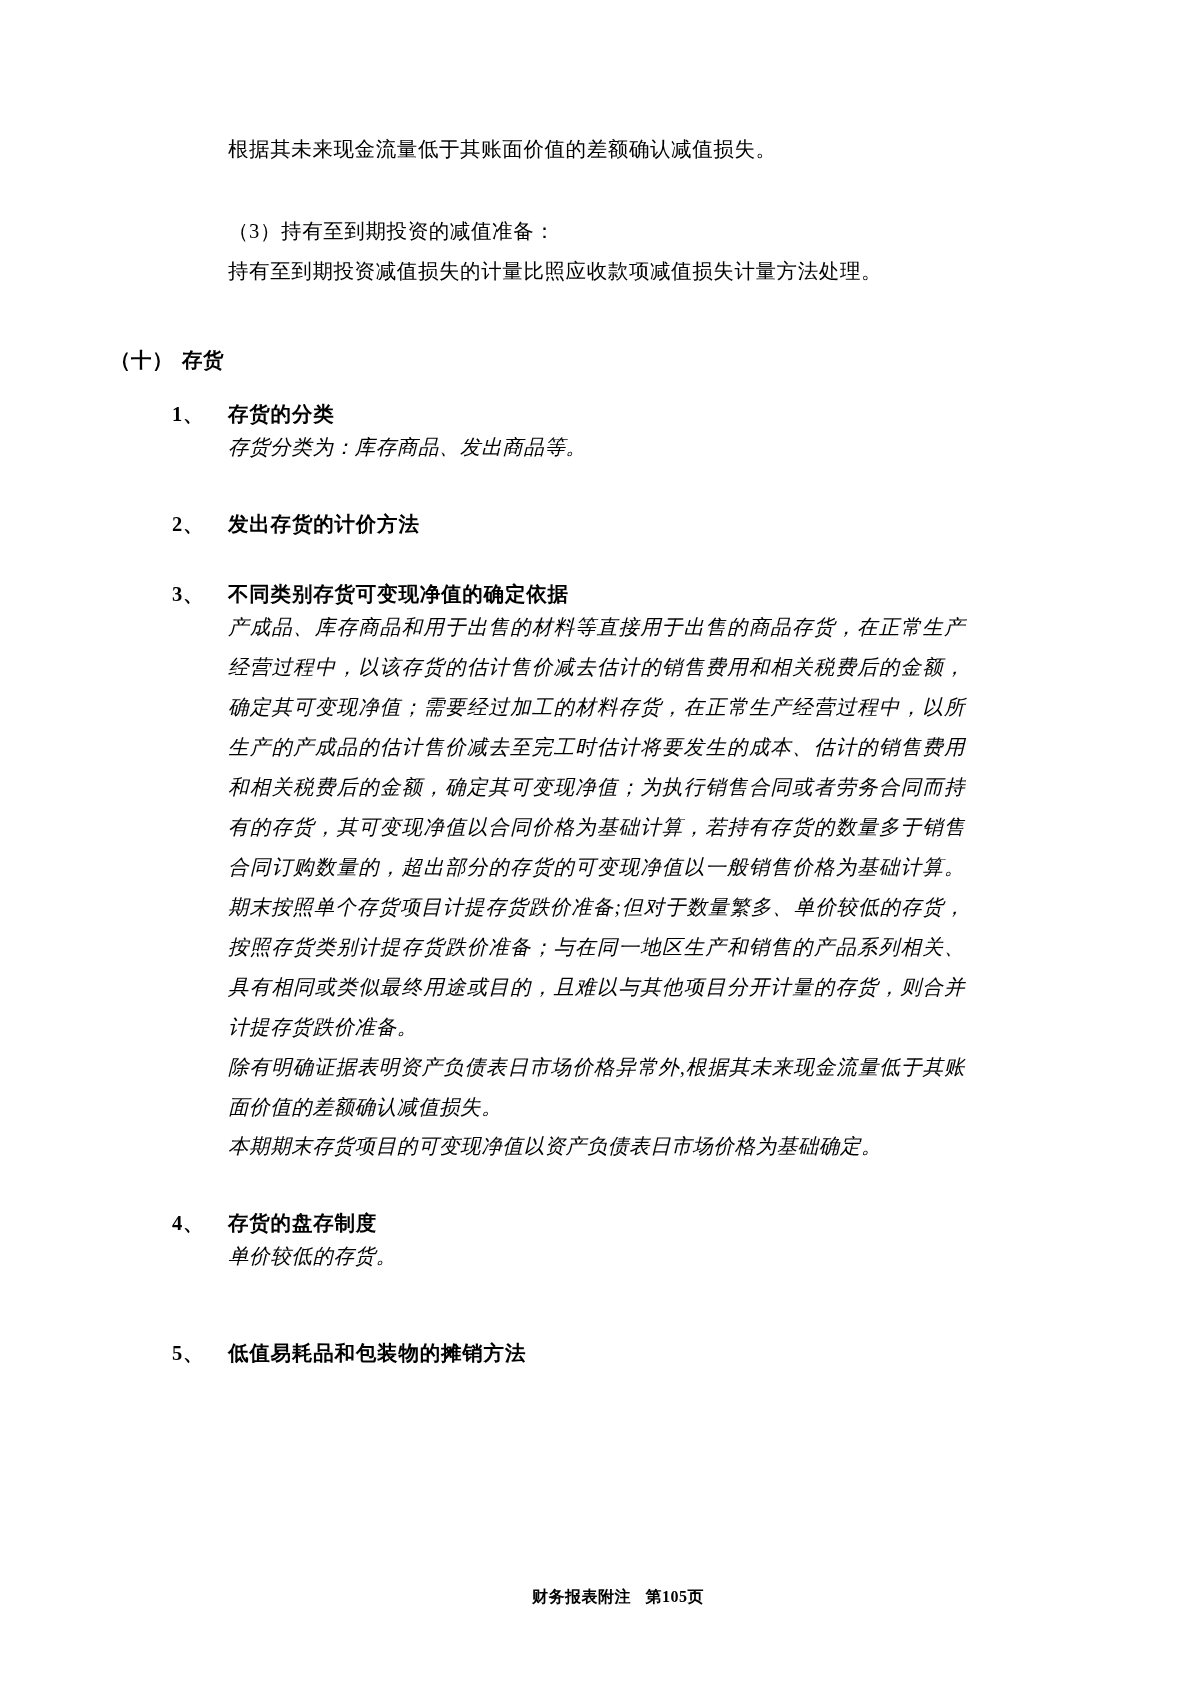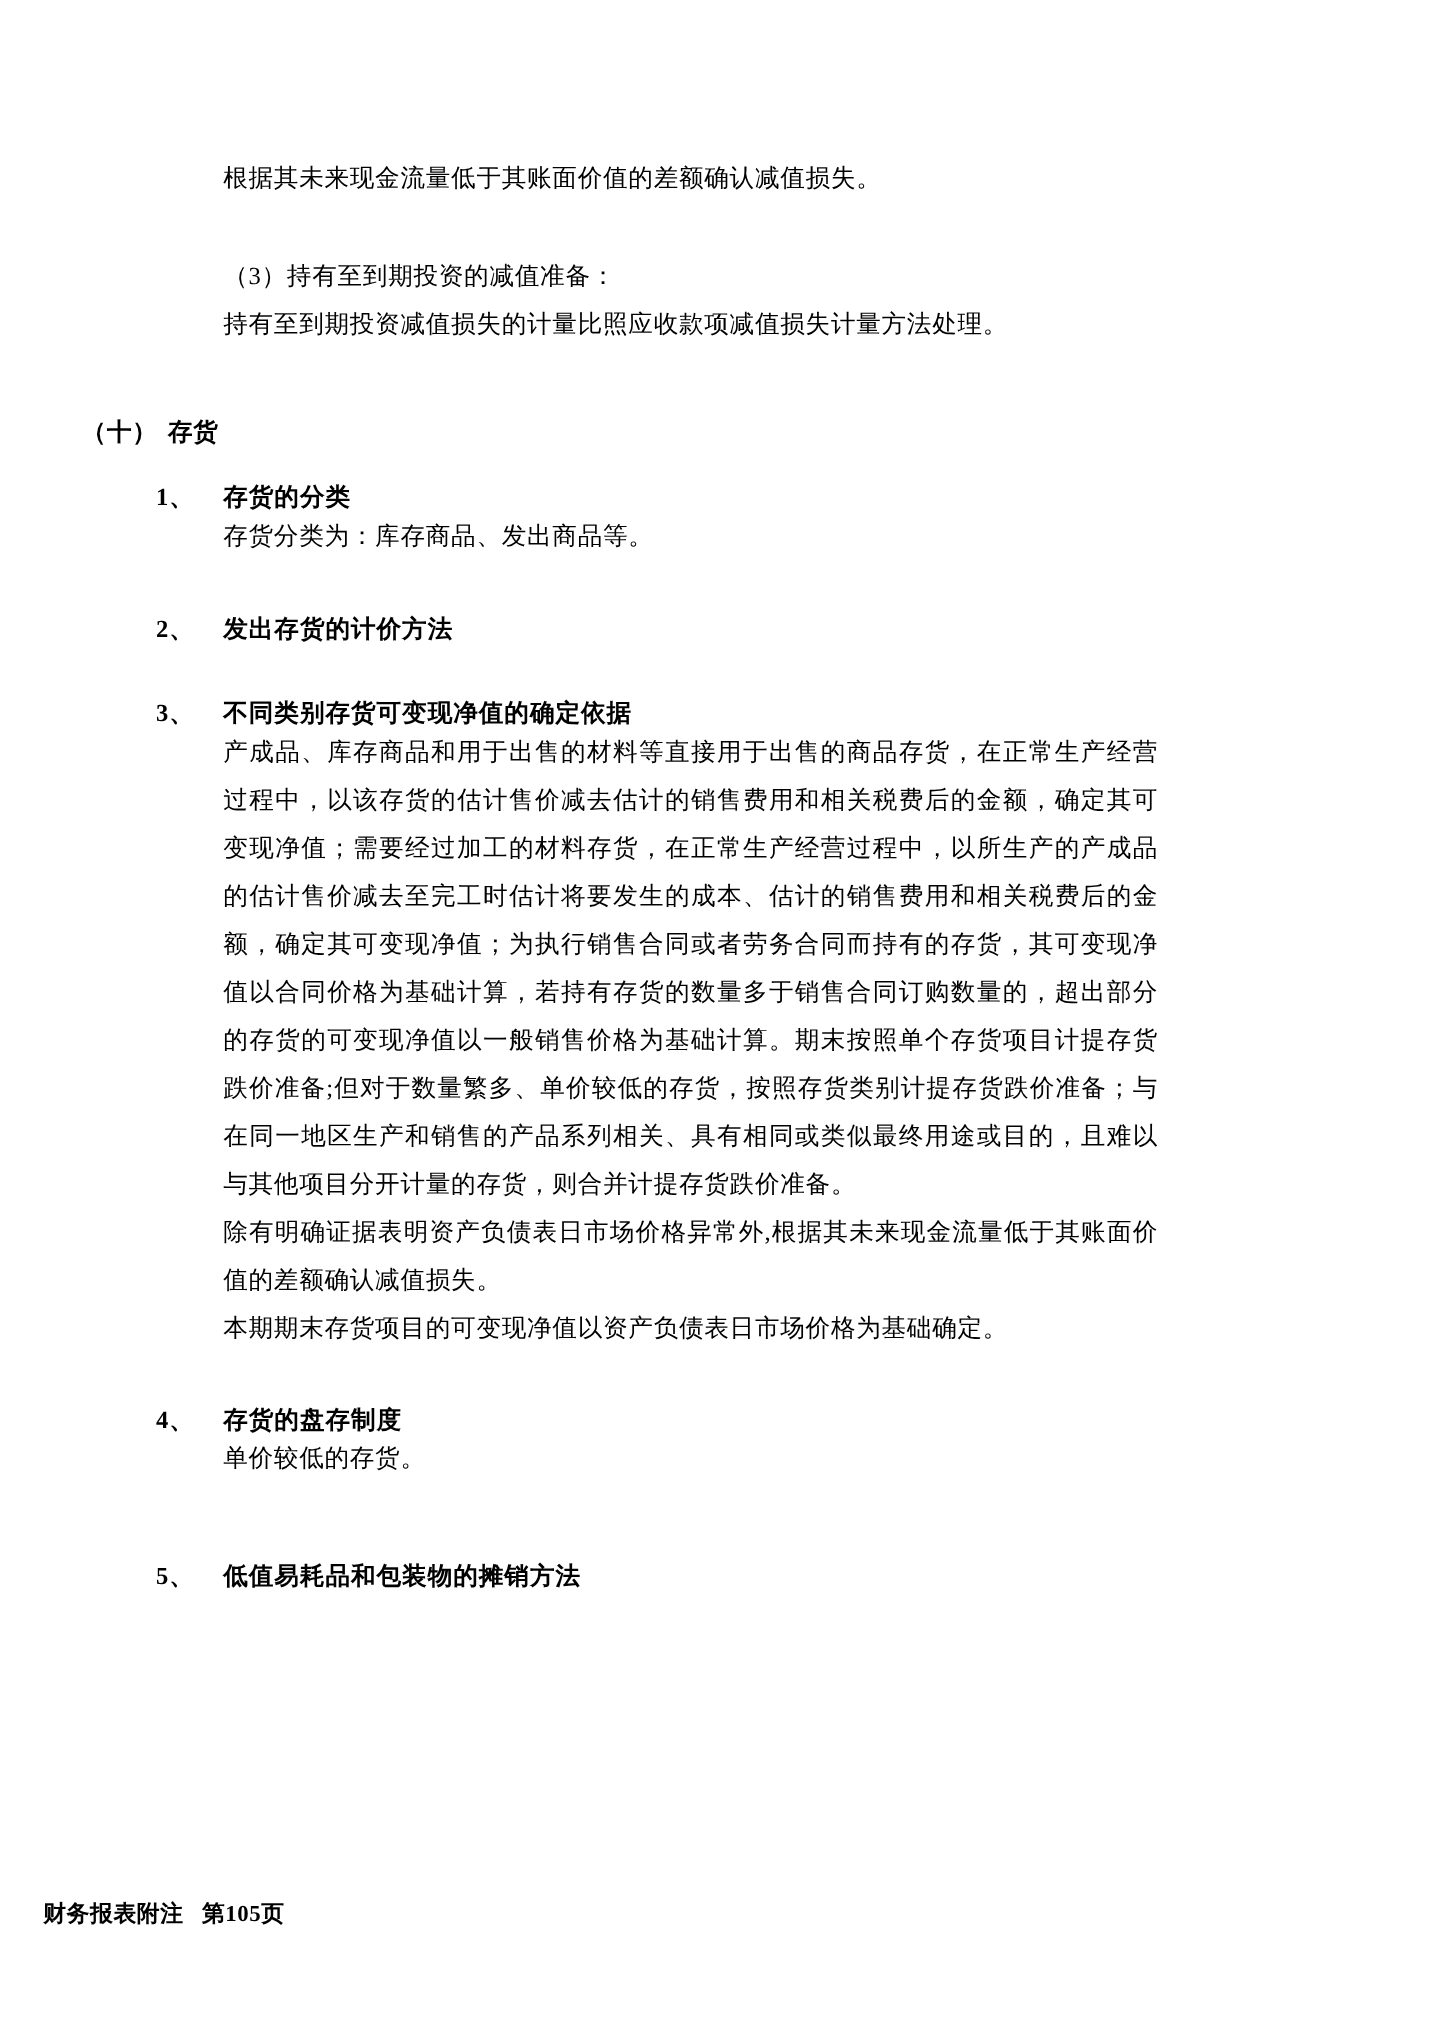--- a/index.html
+++ b/index.html
@@ -11,21 +11,21 @@
     height: 1696px;
     background: #ffffff;
     font-family: "Liberation Serif", "DejaVu Serif", serif;
     color: #000000;
   }
   .page {
     position: relative;
     width: 1200px;
     height: 1696px;
     box-sizing: border-box;
-    padding: 130px 235px 0 68px;
+    padding: 130px 235px 0 110px;
   }
   .para {
     font-size: 20.5px;
     line-height: 1.95;
     letter-spacing: 0.6px;
     text-align: justify;
     margin: 0;
   }
   .indent {
     margin-left: 118px;
@@ -53,28 +53,29 @@
     font-size: 20.5px;
     letter-spacing: 0.8px;
     margin-left: 62px;
   }
   .sub-head .marker {
     width: 56px;
     flex: 0 0 56px;
   }
   .body-block {
     margin-left: 118px;
+    font-style: italic;
   }
   .footer {
     position: absolute;
     left: 0;
     right: 0;
     bottom: 88px;
-    text-align: left;
-    font-size: 19px;
+    text-align: center;
+    font-size: 16px;
     letter-spacing: 0.5px;
     font-weight: bold;
     margin-left: 36px;
   }
   .footer .pg { margin-left: 10px; }
 </style>
 </head>
 <body>
 
 <div class="page">

